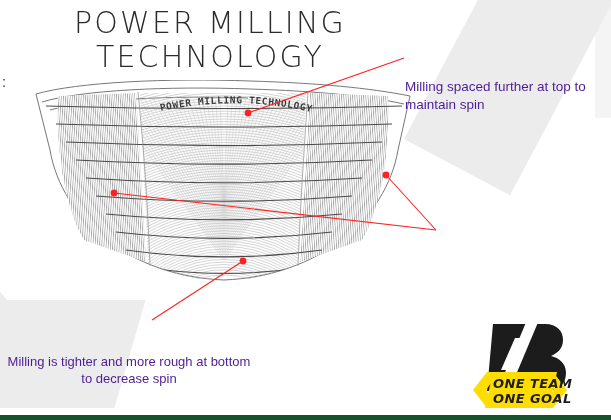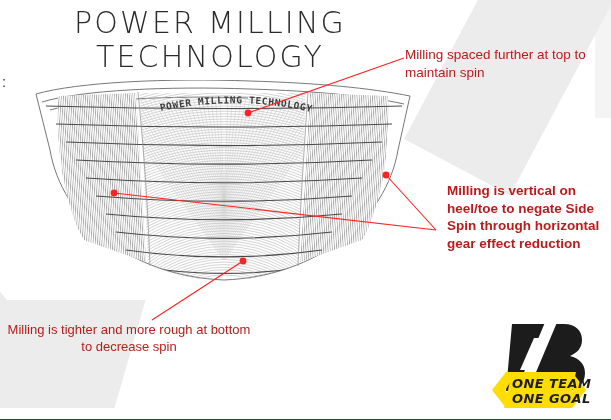--- a/index.html
+++ b/index.html
@@ -10,21 +10,21 @@
   }
   body {
     font-family: "Liberation Sans", sans-serif;
   }
   #slide {
     position: relative;
     width: 611px;
     height: 420px;
     background: #ffffff;
     overflow: hidden;
-    border-bottom: 1px solid #14532d;
+    border-bottom: 5px solid #14532d;
     box-sizing: border-box;
   }
 
   
   .deco {
     position: absolute;
     background: #ececec;
     pointer-events: none;
   }
   #deco-top-right {
@@ -98,23 +98,24 @@
     font-family: "DejaVu Sans Mono", monospace;
     font-size: 9.5px;
     font-weight: bold;
     letter-spacing: 0.6px;
     fill: #3c3c3c;
   }
 
   
   .annot {
     position: absolute;
-    color: #b91c1c;
+    color: #4c1d95;
     font-family: "Liberation Sans", sans-serif;
     line-height: 1.30;
+    margin-top: 32px;
   }
   #annot-top {
     left: 405px;
     top: 46px;
     width: 200px;
     font-size: 13.5px;
   }
   #annot-right {
     left: 447px;
     top: 182px;
@@ -135,21 +136,21 @@
     position: absolute;
     left: 0; top: 0;
     width: 611px;
     height: 420px;
     pointer-events: none;
   }
 
   
   #logo {
     position: absolute;
-    left: 472px;
+    left: 453px;
     top: 318px;
     width: 130px;
     height: 92px;
   }
   .logo-txt {
     font-family: "DejaVu Sans", sans-serif;
     font-weight: bold;
     font-style: italic;
     font-size: 13px;
     letter-spacing: 0.4px;
@@ -377,21 +378,20 @@
     <line x1="114" y1="193" x2="436" y2="230" stroke="#ff2222" stroke-width="1.1"></line>
     <line x1="386" y1="175" x2="436" y2="230" stroke="#ff2222" stroke-width="1.1"></line>
     <circle cx="114" cy="193" r="3.4" fill="#ff2222"></circle>
     <circle cx="386" cy="175" r="3.4" fill="#ff2222"></circle>
 
     <line x1="243" y1="261" x2="152" y2="320" stroke="#ff2222" stroke-width="1.1"></line>
     <circle cx="243" cy="261" r="3.4" fill="#ff2222"></circle>
   </svg>
 
   <div class="annot" id="annot-top">Milling spaced further at top to maintain spin</div>
-  <div class="annot" id="annot-right">Milling is vertical on heel/toe to negate Side Spin through horizontal gear effect reduction</div>
   <div class="annot" id="annot-bottom">Milling is tighter and more rough at bottom to decrease spin</div>
 
   <div id="logo">
     <svg width="130" height="92" viewBox="0 0 130 92" xmlns="http://www.w3.org/2000/svg">
 
       <g>
         <path d="M 40 6 L 92 6 C 104 6, 110 13, 110 22 C 110 30, 105 35, 98 38
                  C 107 40, 113 46, 113 55 C 113 66, 105 73, 92 73 L 34 73 Z" fill="#1c1c1c"></path>
         <path d="M 74 2 L 86 2 L 54 78 L 42 78 Z" fill="#ffffff"></path>
         <path d="M 62 20 L 74 20 L 60 52 L 48 52 Z" fill="#ffffff"></path>

